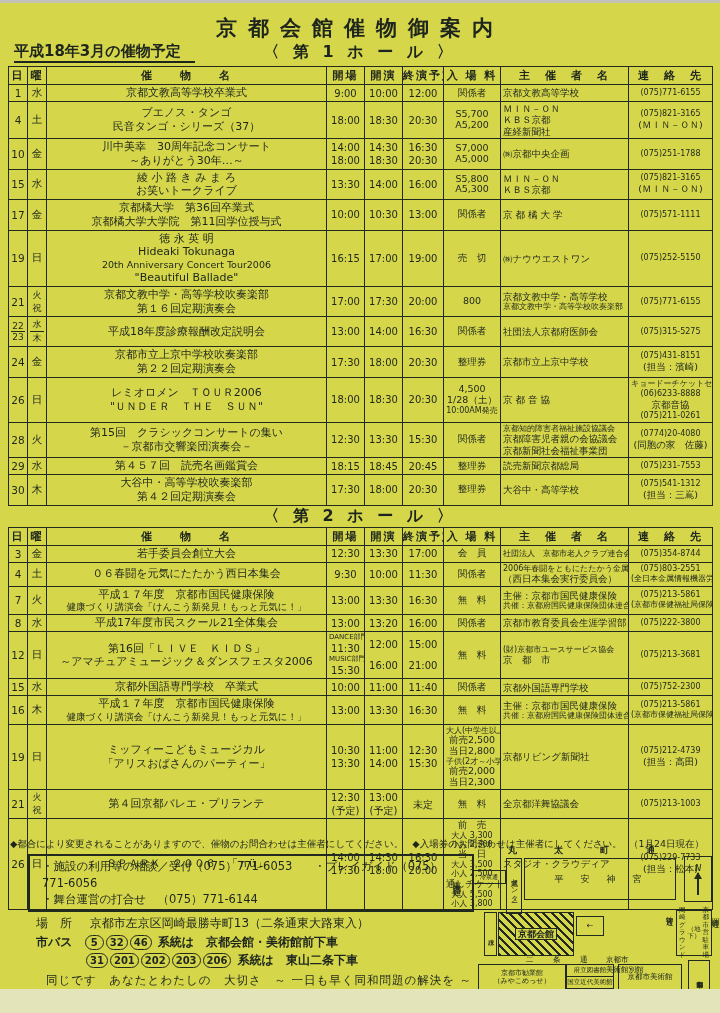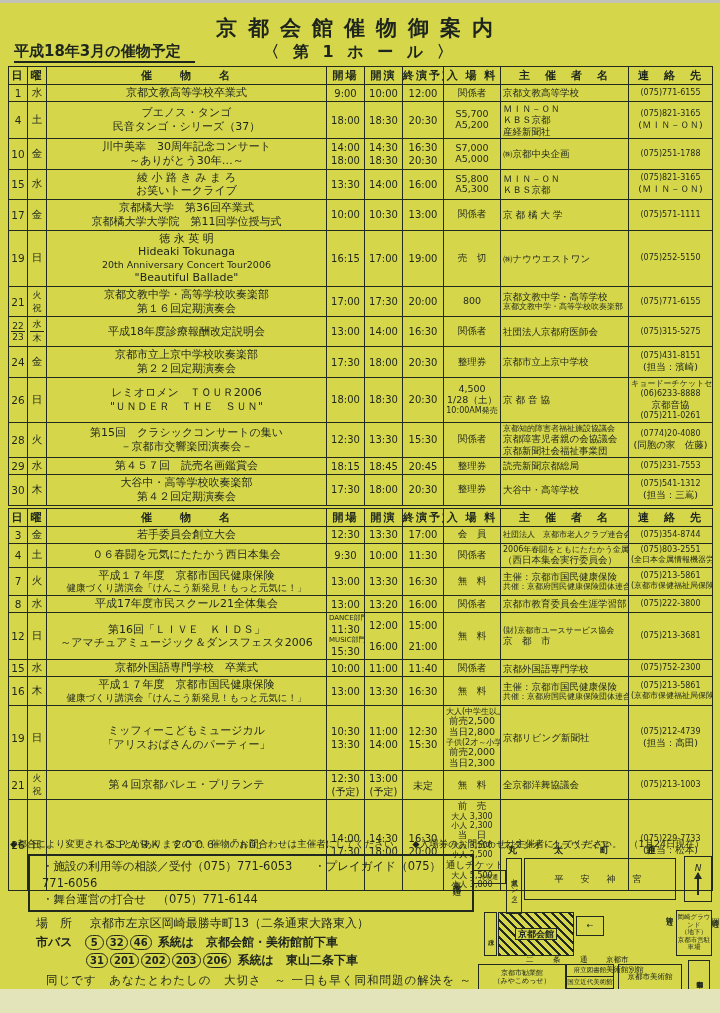--- a/index.html
+++ b/index.html
@@ -555,20 +555,21 @@
             <div class="ln">大谷中・高等学校</div>
           </td>
           <td class="c-tel">
             <div class="ln sm">(075)541-1312</div>
             <div class="ln">(担当：三嶌)</div>
           </td>
         </tr>
       </tbody>
   </table>
 
+  <div class="hall2head">〈 第 2 ホ ー ル 〉</div>
 
   <table class="ev">
     <colgroup>
       <col style="width:19px">
         <col style="width:19px">
         <col style="width:280px">
       <col style="width:38px">
         <col style="width:38px">
         <col style="width:41px">
       <col style="width:57px">
@@ -1010,21 +1011,21 @@
       <div class="bx vert" style="left:36px;top:70px;width:11px;height:42px;font-size:6.5px;letter-spacing:0;">疎水</div>
       <div class="bx hatch" style="left:50px;top:70px;width:74px;height:42px;">
         <span>京都会館</span>
       </div>
       <div class="bx" style="left:128px;top:74px;width:26px;height:18px;font-size:8px;">←</div>
       <div class="lbl" style="left:158px;top:72px;font-size:7.5px;margin-top:41px;">
         <div>京都市</div>
         <div>美術館別館</div>
       </div>
       <div class="lbl vert" style="left:216px;top:68px;font-size:7.5px;height:46px;letter-spacing:1px;">神宮通</div>
-      <div class="bx" style="left:228px;top:68px;width:34px;height:44px;font-size:6.5px;flex-direction:column;">
+      <div class="bx" style="left:228px;top:68px;width:34px;height:44px;font-size:6.5px;flex-direction:row;">
         <div>岡崎グラウンド</div>
         <div>（地下）</div>
         <div>京都市営駐車場</div>
       </div>
       <div class="lbl vert" style="left:262px;top:70px;font-size:7.5px;height:44px;letter-spacing:1px;">岡崎通</div>
       <div class="lbl" style="left:78px;top:113px;font-size:7.5px;letter-spacing:6px;">二　条　通</div>
       <div class="bx" style="left:30px;top:122px;width:86px;height:24px;font-size:7px;flex-direction:column;">
         <div>京都市勧業館</div>
         <div>（みやこめっせ）</div>
       </div>

